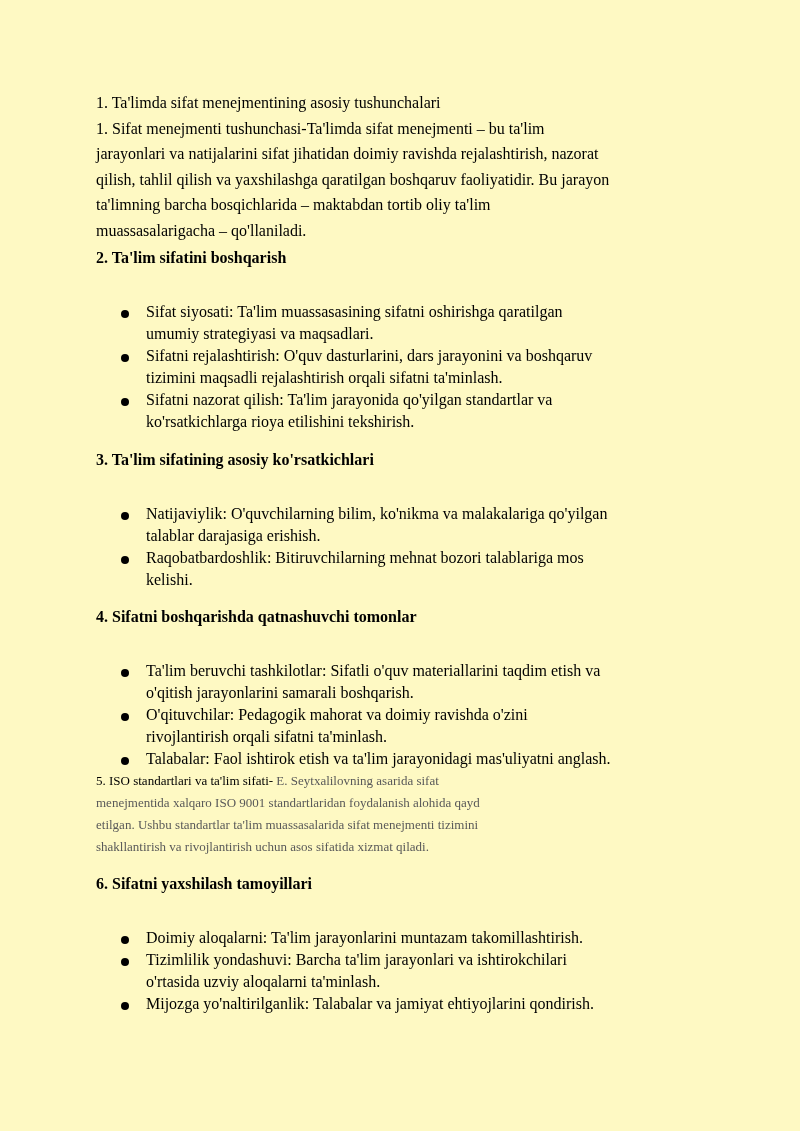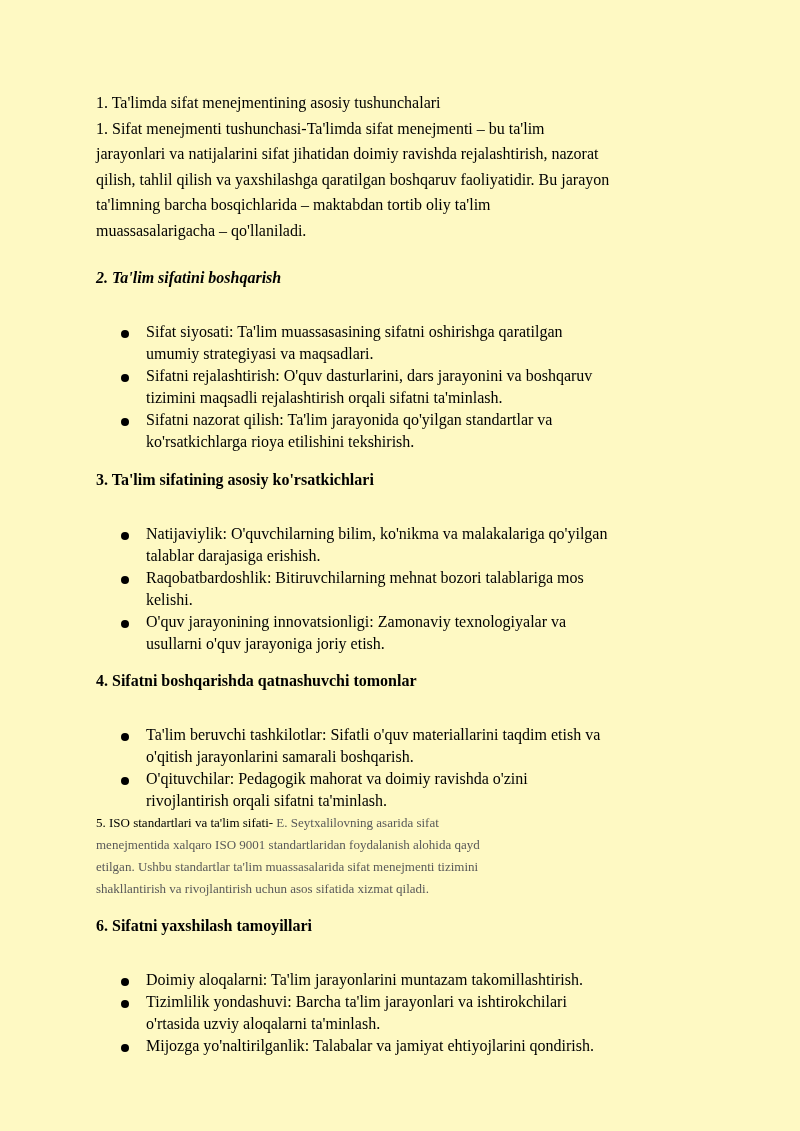--- a/index.html
+++ b/index.html
@@ -25,21 +25,21 @@
   .intro-para {
     font-size: 16px;
     line-height: 25.5px;
   }
   .section-heading {
     font-size: 16px;
     line-height: 22px;
     font-weight: 700;
     margin-top: 16px;
   }
-  .section-heading.mt18 { margin-top: 24px; font-style: italic; }
+  .section-heading.mt18 { margin-top: 4px; }
   .section-heading.mt15 { margin-top: 15px; }
   .bullet-list {
     list-style: none;
     margin-top: 32px;
   }
   .bullet-list li {
     position: relative;
     padding-left: 50px;
     font-size: 16px;
     line-height: 22px;
@@ -76,27 +76,27 @@
     <ul class="bullet-list">
       <li><span class="bullet-dot"></span><strong>Sifat siyosati</strong><span>: Ta'lim muassasasining sifatni oshirishga qaratilgan<br>umumiy strategiyasi va maqsadlari.</span></li>
       <li><span class="bullet-dot"></span><strong>Sifatni rejalashtirish</strong><span>: O'quv dasturlarini, dars jarayonini va boshqaruv<br>tizimini maqsadli rejalashtirish orqali sifatni ta'minlash.</span></li>
       <li><span class="bullet-dot"></span><strong>Sifatni nazorat qilish</strong><span>: Ta'lim jarayonida qo'yilgan standartlar va<br>ko'rsatkichlarga rioya etilishini tekshirish.</span></li>
     </ul>
 
     <p class="section-heading">3. Ta'lim sifatining asosiy ko'rsatkichlari</p>
     <ul class="bullet-list">
       <li><span class="bullet-dot"></span><strong>Natijaviylik</strong><span>: O'quvchilarning bilim, ko'nikma va malakalariga qo'yilgan<br>talablar darajasiga erishish.</span></li>
       <li><span class="bullet-dot"></span><strong>Raqobatbardoshlik</strong><span>: Bitiruvchilarning mehnat bozori talablariga mos<br>kelishi.</span></li>
-      <li><span class="bullet-dot"></span><strong>O'quv jarayonining innovatsionligi</strong><span>: Zamonaviy texnologiyalar va<br>usullarni o'quv jarayoniga joriy etish.</span></li>
     </ul>
 
     <p class="section-heading mt15">4. Sifatni boshqarishda qatnashuvchi tomonlar</p>
     <ul class="bullet-list">
       <li><span class="bullet-dot"></span><strong>Ta'lim beruvchi tashkilotlar</strong><span>: Sifatli o'quv materiallarini taqdim etish va<br>o'qitish jarayonlarini samarali boshqarish.</span></li>
       <li><span class="bullet-dot"></span><strong>O'qituvchilar</strong><span>: Pedagogik mahorat va doimiy ravishda o'zini<br>rivojlantirish orqali sifatni ta'minlash.</span></li>
+      <li><span class="bullet-dot"></span><strong>Talabalar</strong><span>: Faol ishtirok etish va ta'lim jarayonidagi mas'uliyatni anglash.</span></li>
     </ul>
 
     <p class="iso-para"><strong>5. ISO standartlari va ta'lim sifati-</strong><span> E. Seytxalilovning asarida sifat<br>menejmentida xalqaro ISO 9001 standartlaridan foydalanish alohida qayd<br>etilgan. Ushbu standartlar ta'lim muassasalarida sifat menejmenti tizimini<br>shakllantirish va rivojlantirish uchun asos sifatida xizmat qiladi.</span></p>
 
     <p class="section-heading mt15">6. Sifatni yaxshilash tamoyillari</p>
     <ul class="bullet-list">
       <li><span class="bullet-dot"></span><strong>Doimiy aloqalarni</strong><span>: Ta'lim jarayonlarini muntazam takomillashtirish.</span></li>
       <li><span class="bullet-dot"></span><strong>Tizimlilik yondashuvi</strong><span>: Barcha ta'lim jarayonlari va ishtirokchilari<br>o'rtasida uzviy aloqalarni ta'minlash.</span></li>
       <li><span class="bullet-dot"></span><strong>Mijozga yo'naltirilganlik</strong><span>: Talabalar va jamiyat ehtiyojlarini qondirish.</span></li>
     </ul>

